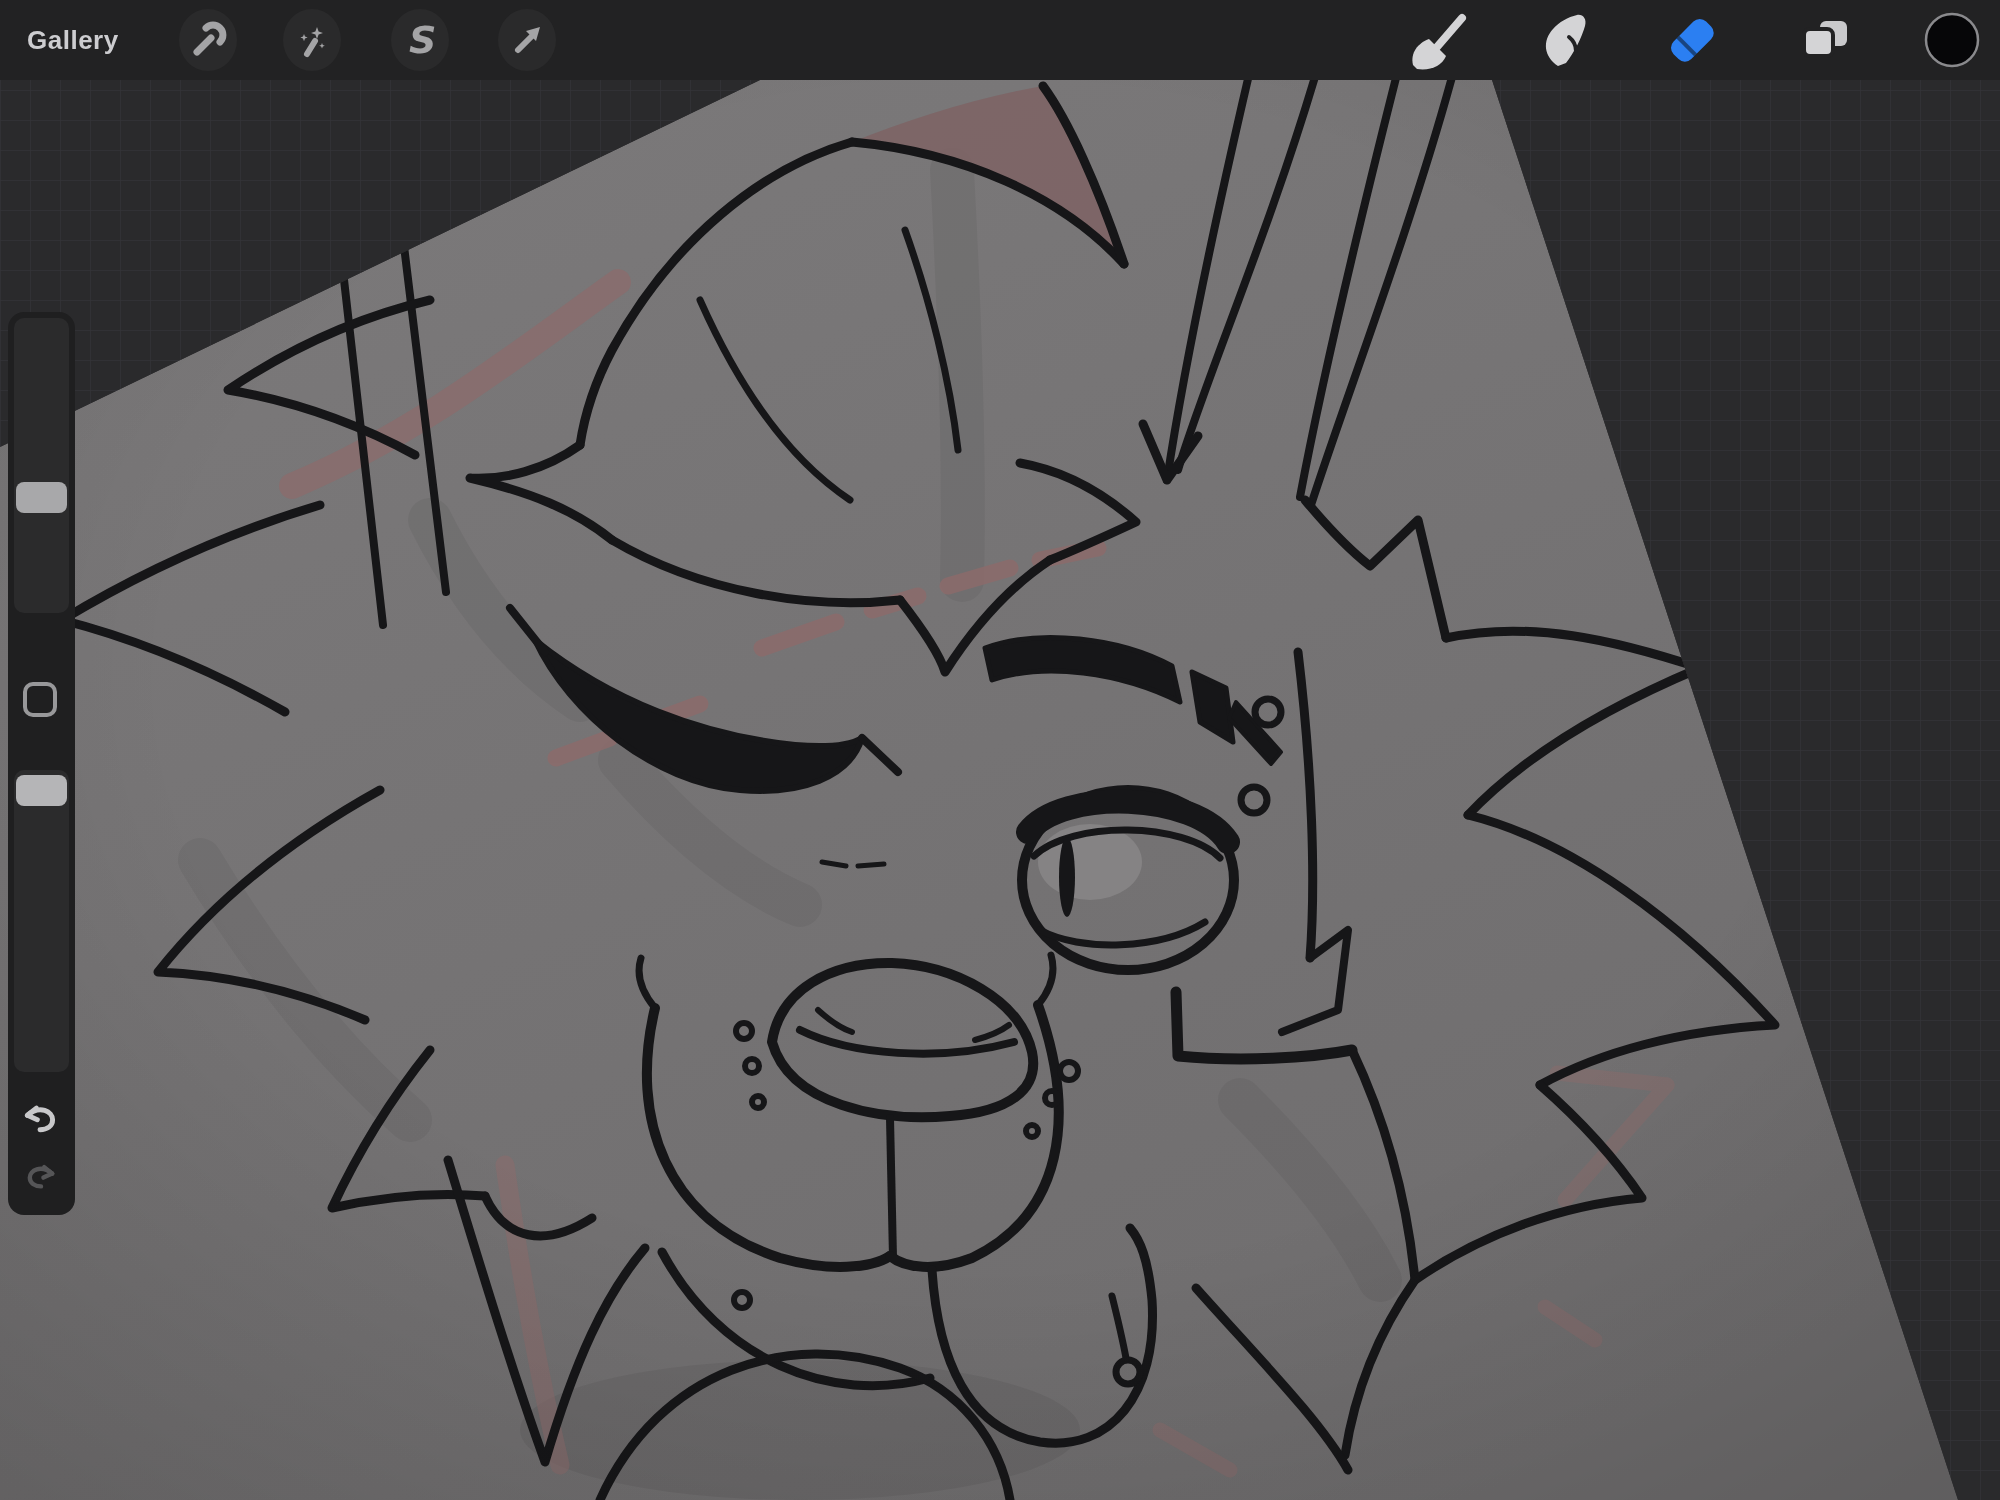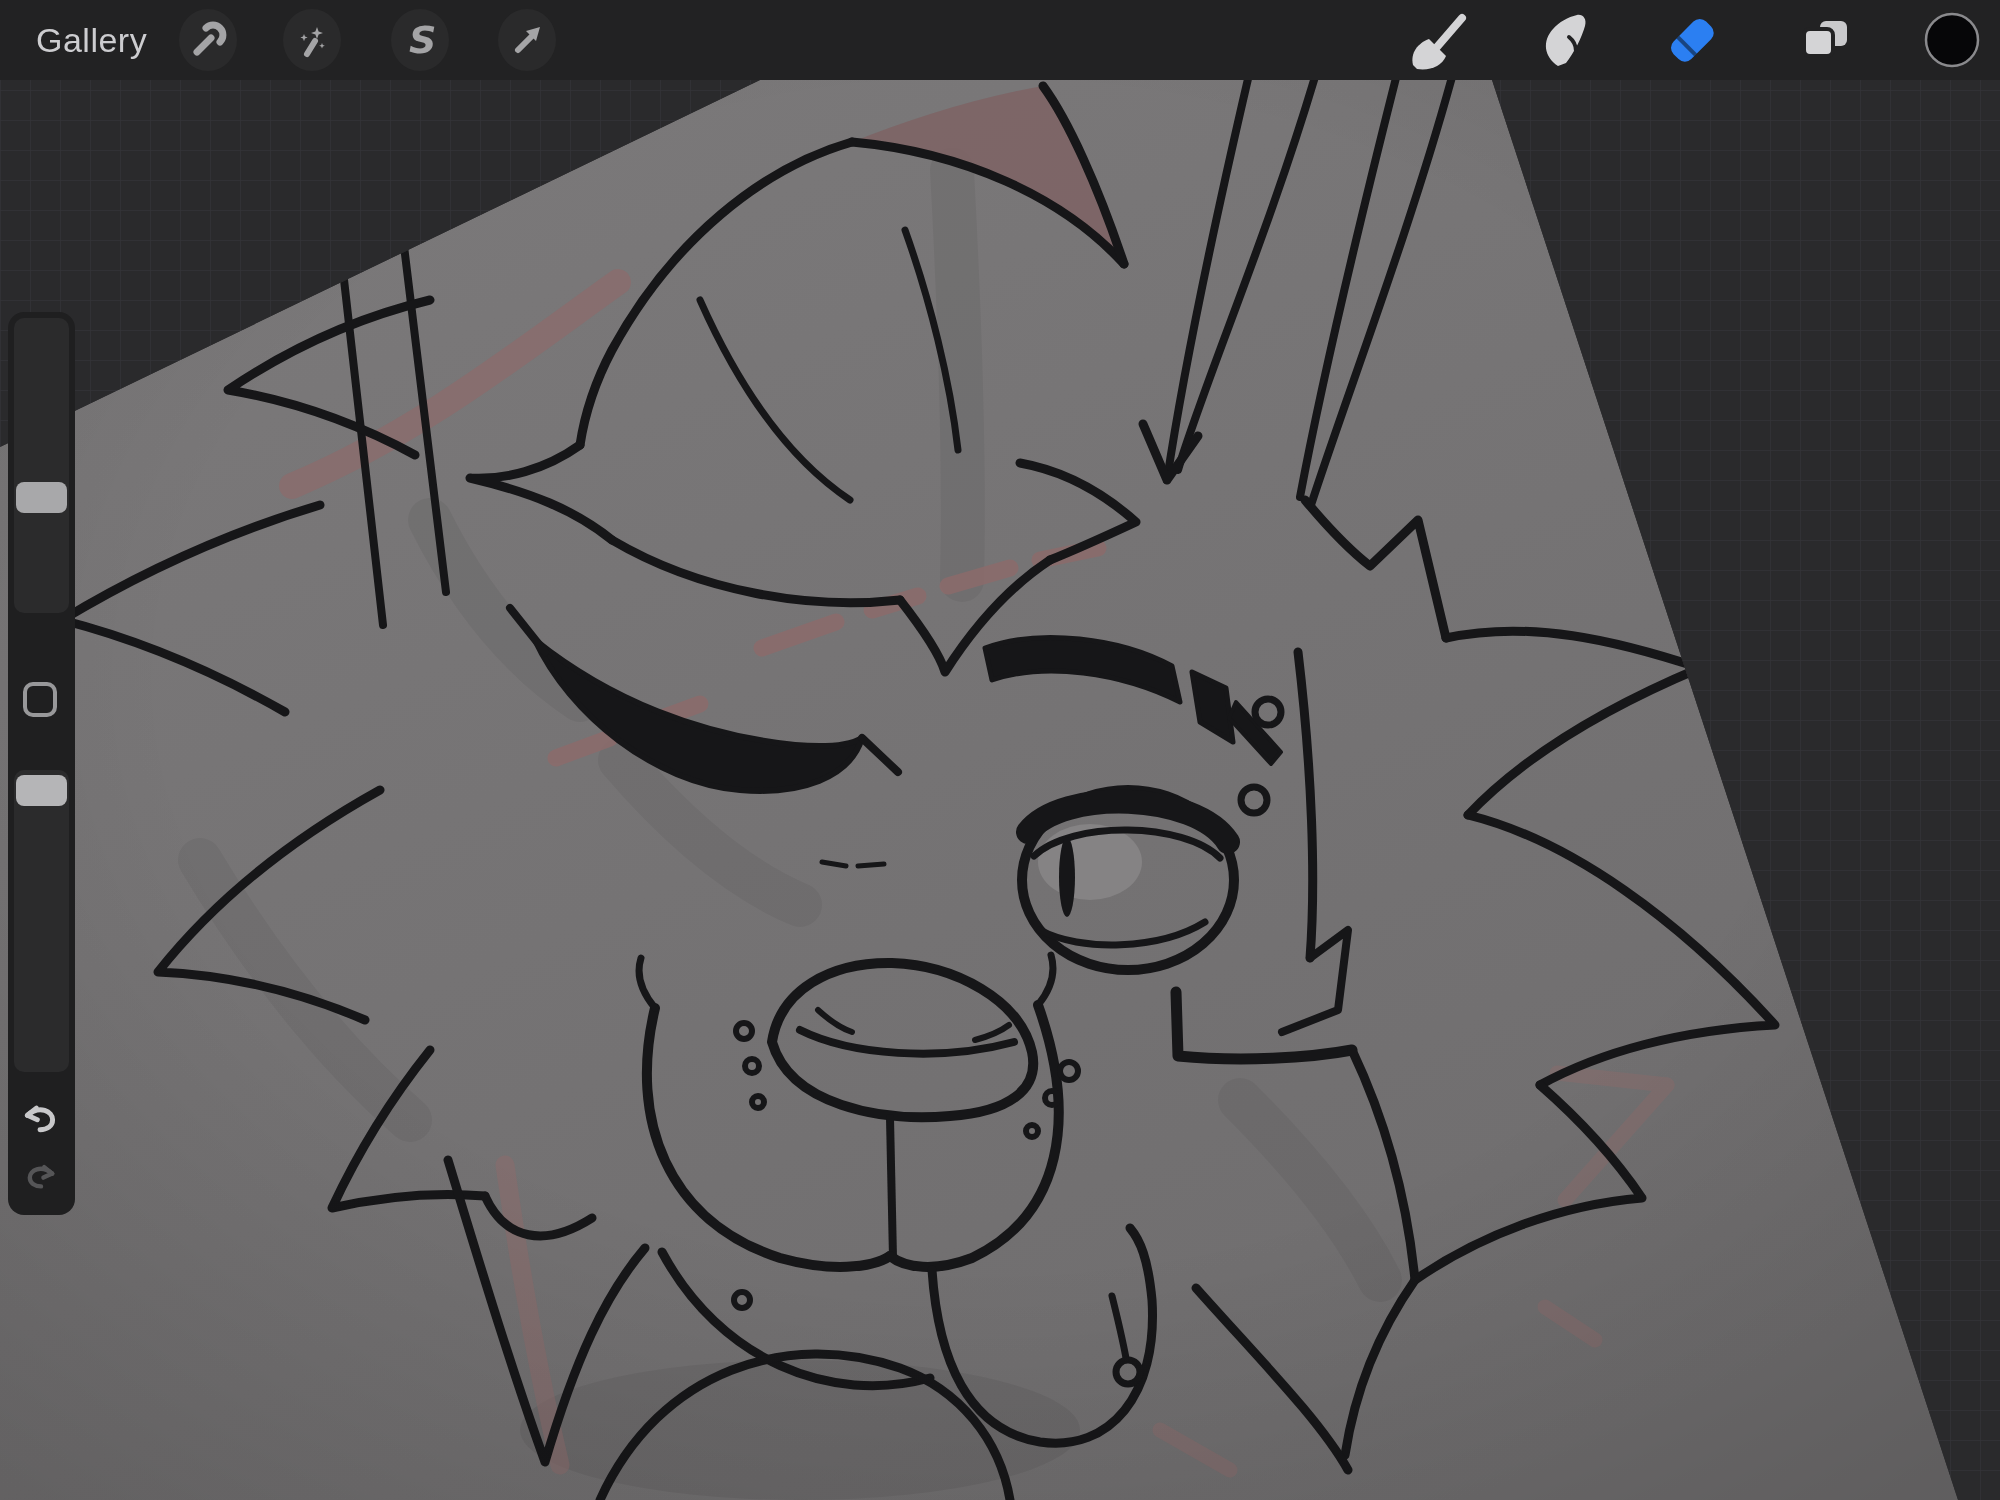--- a/index.html
+++ b/index.html
@@ -9,22 +9,22 @@
     --canvas:#767475; --ink:#161618; --sketch-pink:#8d6b6b; --swatch:#060608;
   }
   *{margin:0;padding:0;box-sizing:border-box;}
   html,body{width:2000px;height:1500px;overflow:hidden;background:var(--pasteboard);
     font-family:"Liberation Sans", sans-serif;}
   .stage{position:absolute;inset:0;width:2000px;height:1500px;}
   svg{display:block;}
 
   
   .toolbar{position:absolute;left:0;top:0;width:2000px;height:80px;background:var(--toolbar-bg);z-index:20;}
-  .gallery-label{position:absolute;left:36px;top:0;height:80px;line-height:80px;
-    font-size:34px;color:var(--text);letter-spacing:.5px;}
+  .gallery-label{position:absolute;left:27px;top:0;height:80px;line-height:80px;
+    font-size:26px;color:var(--text);letter-spacing:.5px;font-weight:bold;}
   .tool-btn{position:absolute;width:58px;height:62px;top:9px;border-radius:50%;
     background:var(--icon-bg);display:flex;align-items:center;justify-content:center;}
   .tool-btn svg{width:40px;height:40px;}
   .rtool{position:absolute;width:64px;height:64px;top:8px;display:flex;align-items:center;justify-content:center;}
   .rtool svg{width:64px;height:64px;}
   .stroke-icon{stroke:var(--icon-fg);fill:none;stroke-linecap:round;stroke-linejoin:round;}
   .fill-icon{fill:var(--icon-fg);}
   .stroke-bright{stroke:var(--icon-fg-bright);fill:none;stroke-linecap:round;stroke-linejoin:round;}
   .fill-bright{fill:var(--icon-fg-bright);}
   .sel-s{font-size:38px;font-weight:bold;font-style:italic;fill:var(--icon-fg);font-family:"DejaVu Sans",sans-serif;}

